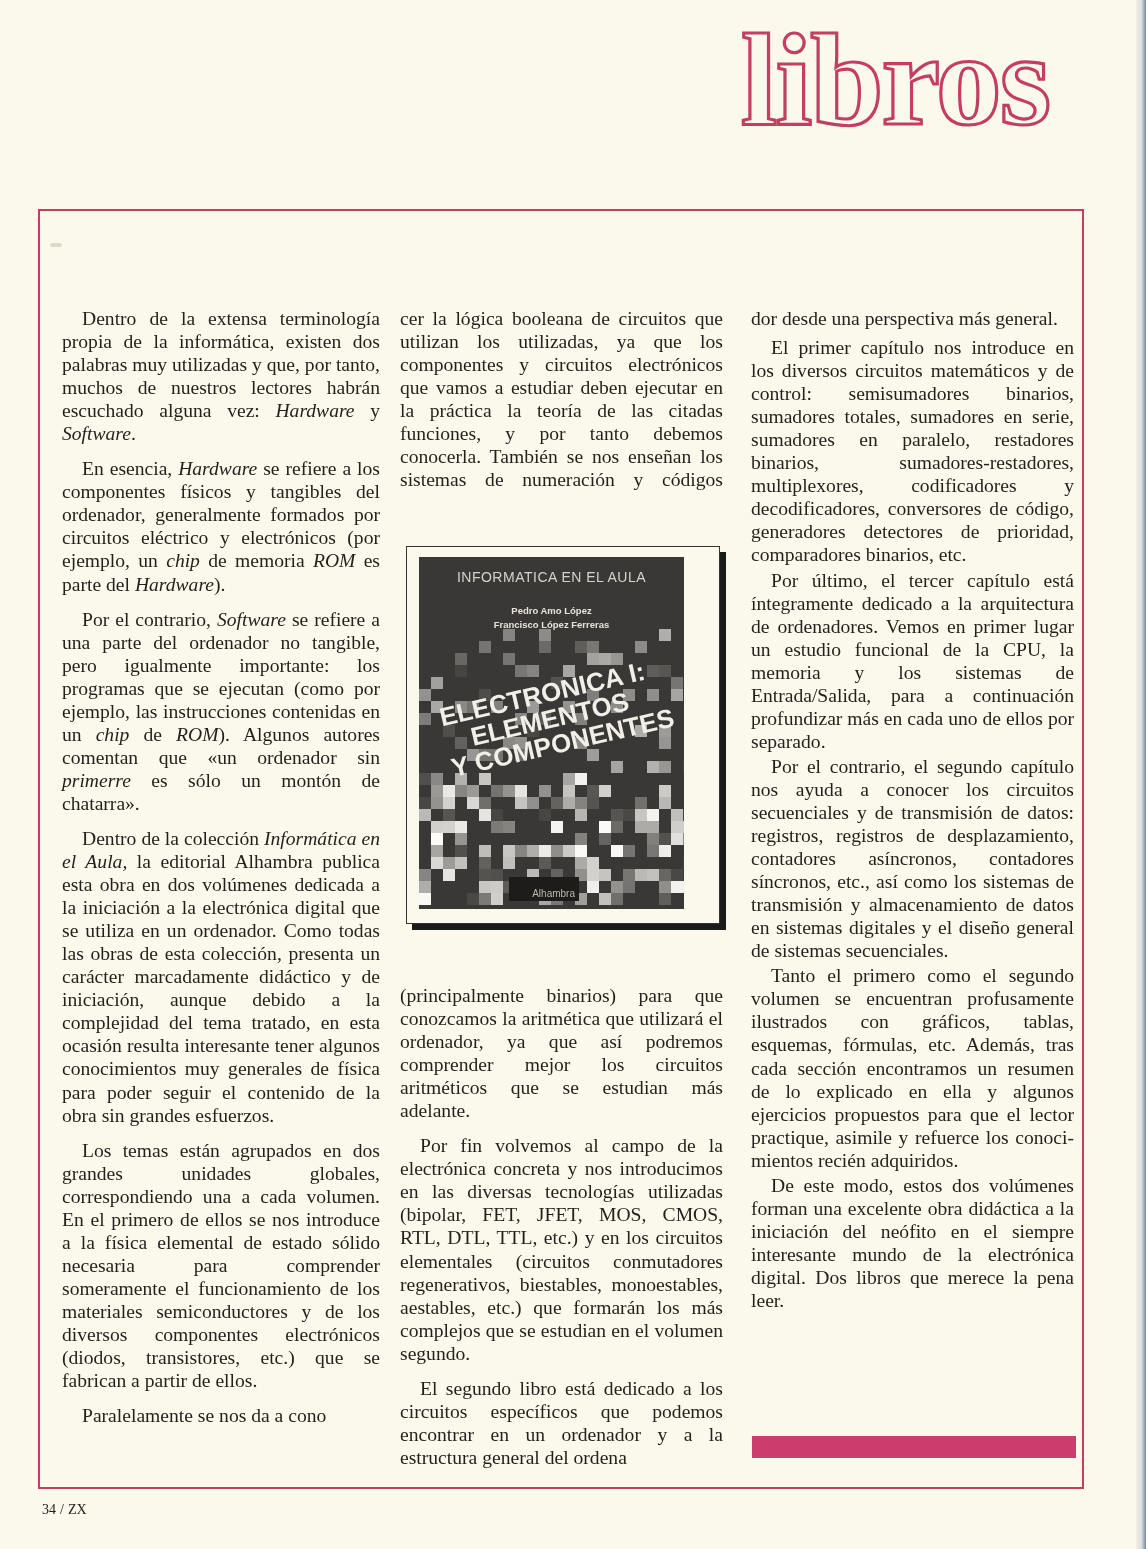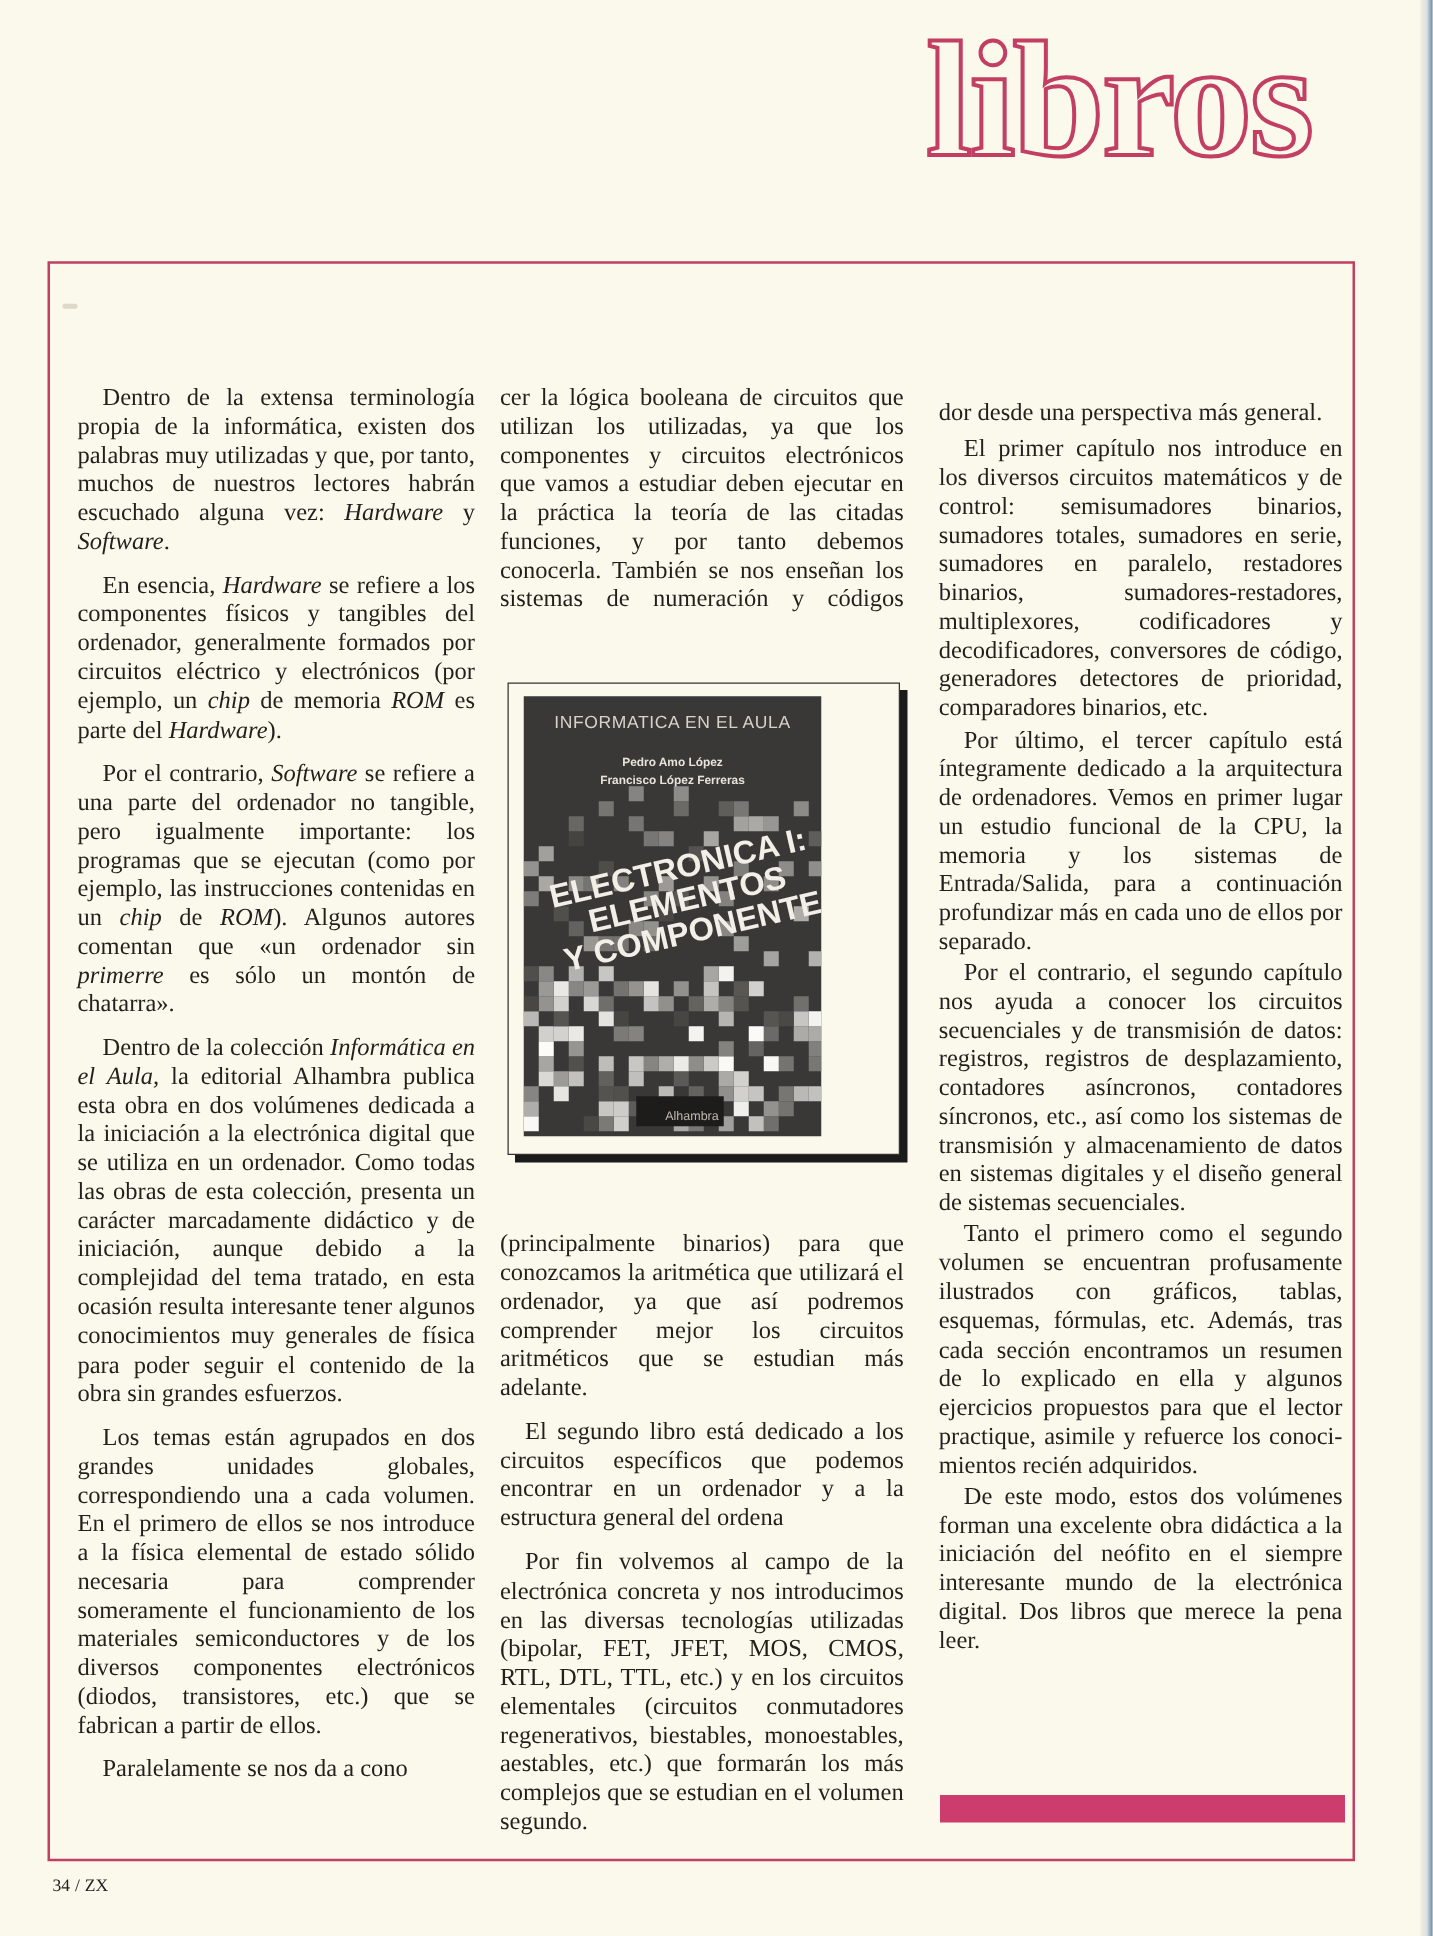--- a/index.html
+++ b/index.html
@@ -23,27 +23,27 @@
     position:absolute; top:307px; font-size:19.6px; line-height:23.05px;
     text-align:justify; hyphens:manual;
   }
   .col p { margin:0 0 12px 0; text-indent:20px; }
   .col p.cont { text-indent:0; }
   .c1 { left:62px; width:318px; }
   .c2 { left:400px; width:323px; }
   .c2b { top:984px; }
   .c3 { left:751px; width:323px; }
   .c3 p { margin-bottom:2px; }
-  .c3 p.gap { margin-bottom:6px;margin-top:12px; }
+  .c3 p.gap { margin-bottom:6px; }
   .book {
     position:absolute; left:406px; top:546px; width:312px; height:376px;
     background:#fbf8ec; box-shadow:6px 6px 0 #1b1b1b; border:1px solid #333;
   }
   .book-cover {
-    position:absolute; left:12px; top:10px; width:238px; height:352px;
+    position:absolute; left:12px; top:10px; width:265px; height:352px;
     background:#3a3836; overflow:hidden;
   }
   .pix { position:absolute; width:12px; height:12px; }
   .cover-series {
     position:absolute; left:0; right:0; top:12px; text-align:center;
     font-family:"Liberation Sans", "DejaVu Sans", sans-serif; font-size:14px;
     letter-spacing:0.5px; color:#d7d3cb;
   }
   .cover-author {
     position:absolute; left:0; right:0; text-align:center;
@@ -300,22 +300,22 @@
       <span>ELECTRONICA I:</span>
       <span class="l2">ELEMENTOS</span>
       <span>Y COMPONENTES</span>
     </div>
     <div class="cover-logo">Alhambra</div>
   </div>
 </div>
 
 <div class="col c2 c2b">
   <p class="cont">(principalmente binarios) para que conozcamos la aritmética que utilizará el ordenador, ya que así podremos comprender mejor los circuitos aritméticos que se estu­dian más adelante.</p>
+  <p>Por fin volvemos al campo de la electrónica concreta y nos intro­ducimos en las diversas tecnolo­gías utilizadas (bipolar, FET, JFET, MOS, CMOS, RTL, DTL, TTL, etc.) y en los circuitos ele­mentales (circuitos conmutadores regenerativos, biestables, monoes­tables, aestables, etc.) que forma­rán los más complejos que se estu­dian en el volumen segundo.</p>
   <p>El segundo libro está dedicado a los circuitos específicos que pode­mos encontrar en un ordenador y a la estructura general del ordena­</p>
-  <p>Por fin volvemos al campo de la electrónica concreta y nos intro­ducimos en las diversas tecnolo­gías utilizadas (bipolar, FET, JFET, MOS, CMOS, RTL, DTL, TTL, etc.) y en los circuitos ele­mentales (circuitos conmutadores regenerativos, biestables, monoes­tables, aestables, etc.) que forma­rán los más complejos que se estu­dian en el volumen segundo.</p>
 </div>
 
 <div class="col c3">
   <p class="cont gap" style="text-align:left">dor desde una perspectiva más ge­neral.</p>
   <p>El primer capítulo nos introdu­ce en los diversos circuitos mate­máticos y de control: semisuma­dores binarios, sumadores totales, sumadores en serie, sumadores en paralelo, restadores binarios, su­madores-restadores, multiplexo­res, codificadores y decodificado­res, conversores de código, genera­dores detectores de prioridad, comparadores binarios, etc.</p>
   <p>Por último, el tercer capítulo está íntegramente dedicado a la arquitectura de ordenadores. Ve­mos en primer lugar un estudio funcional de la CPU, la memoria y los sistemas de Entrada/Salida, para a continuación profundizar más en cada uno de ellos por sepa­rado.</p>
   <p>Por el contrario, el segundo ca­pítulo nos ayuda a conocer los cir­cuitos secuenciales y de transmi­sión de datos: registros, registros de desplazamiento, contadores asíncronos, contadores síncronos, etc., así como los sistemas de transmisión y almacenamiento de datos en sistemas digitales y el di­seño general de sistemas secuen­ciales.</p>
   <p>Tanto el primero como el segun­do volumen se encuentran profu­samente ilustrados con gráficos, tablas, esquemas, fórmulas, etc. Además, tras cada sección encon­tramos un resumen de lo explica­do en ella y algunos ejercicios pro­puestos para que el lector practi­que, asimile y refuerce los conoci­mientos recién adquiridos.</p>
   <p>De este modo, estos dos volú­menes forman una excelente obra didáctica a la iniciación del neófi­to en el siempre interesante mun­do de la electrónica digital. Dos li­bros que merece la pena leer.</p>
 </div>

